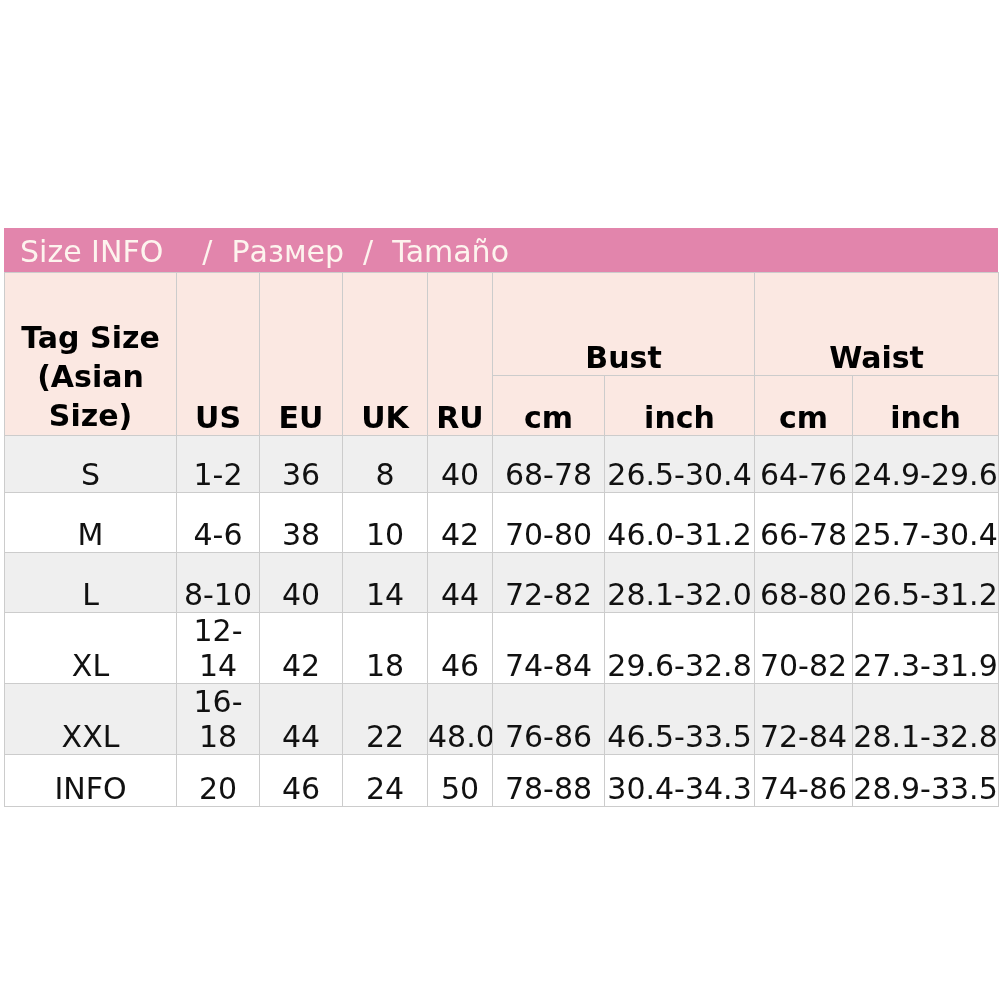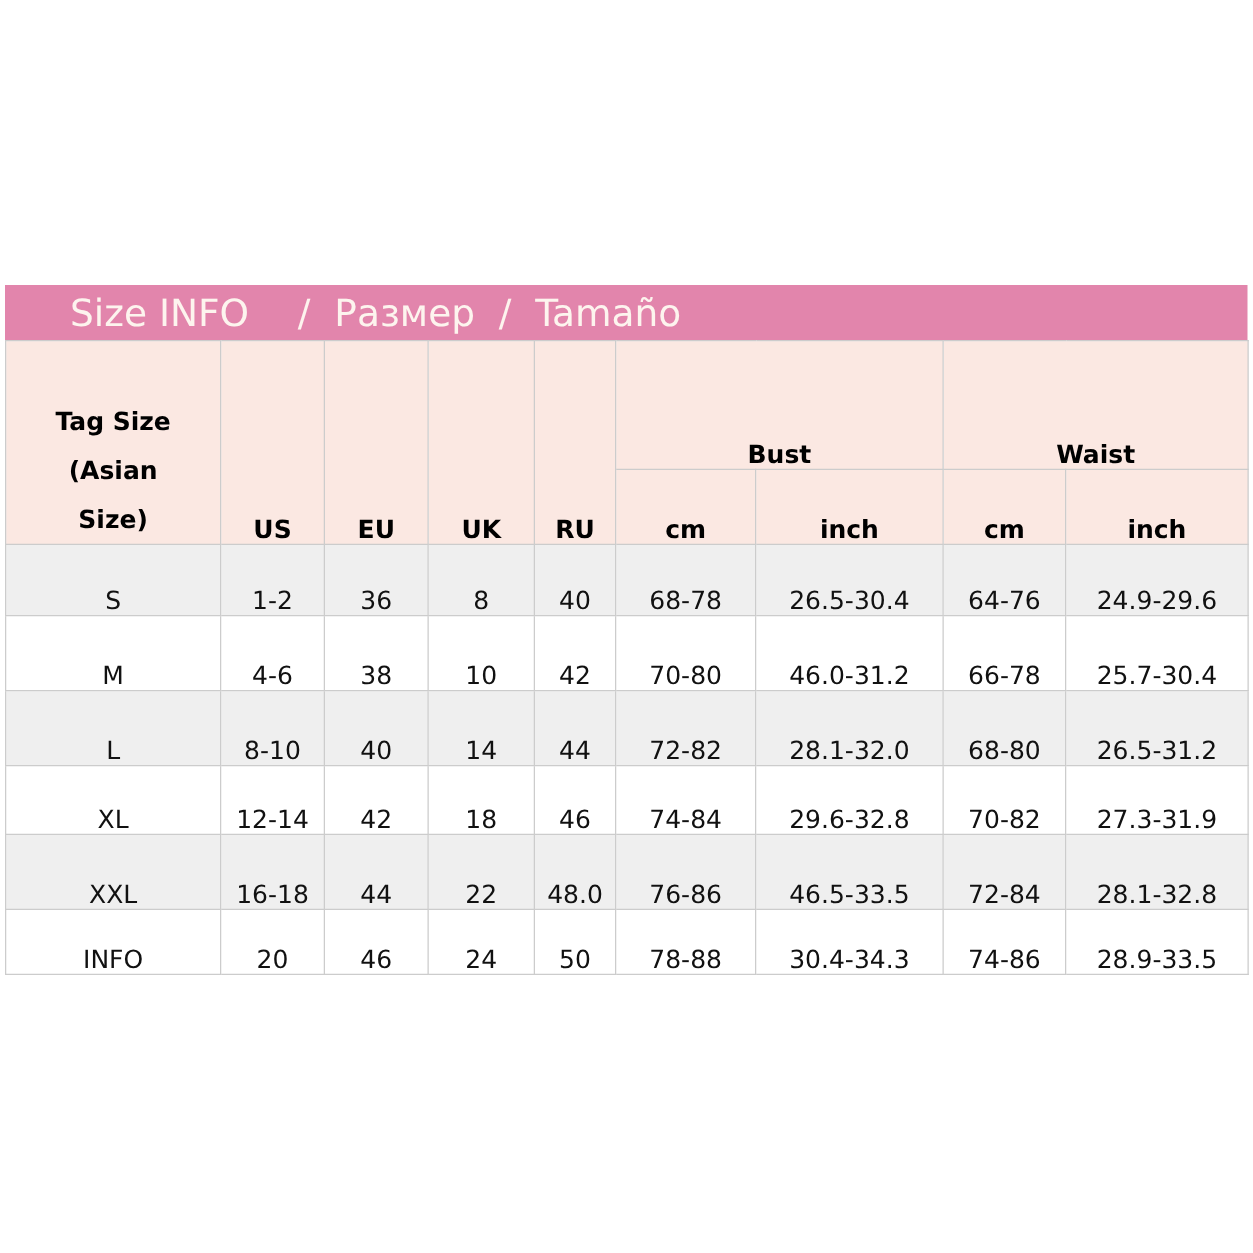--- a/index.html
+++ b/index.html
@@ -21,28 +21,28 @@
     height: 44px;
     background: #e285ac;
     color: #fdf4ee;
     font-size: 30px;
     display: flex;
     align-items: flex-end;
     padding-bottom: 3px;
     box-sizing: border-box;
     white-space: pre;
   }
-  .title-left { margin-left: 52px; text-align: center; }
+  .title-left { margin-left: 16px; text-align: center; }
   .title-right { margin-left: 39px; }
   table.size-chart {
     border-collapse: collapse;
     table-layout: fixed;
     width: 994px;
     color: #111111;
-    font-size: 20px;
+    font-size: 30px;
   }
   table.size-chart th, table.size-chart td {
     border: 1px solid #cccccc;
     text-align: center;
     vertical-align: bottom;
     padding: 0;
     overflow: hidden;
   }
   thead th {
     background: #fbe8e2;

